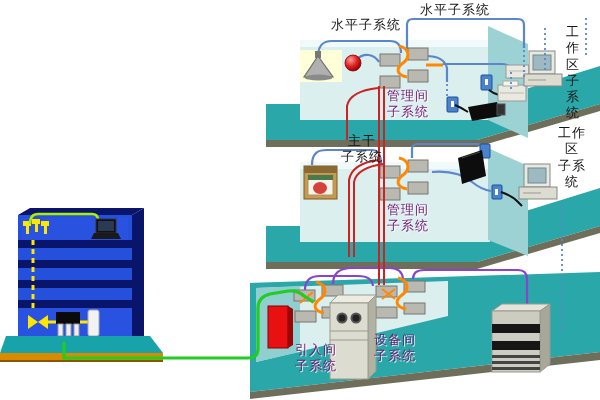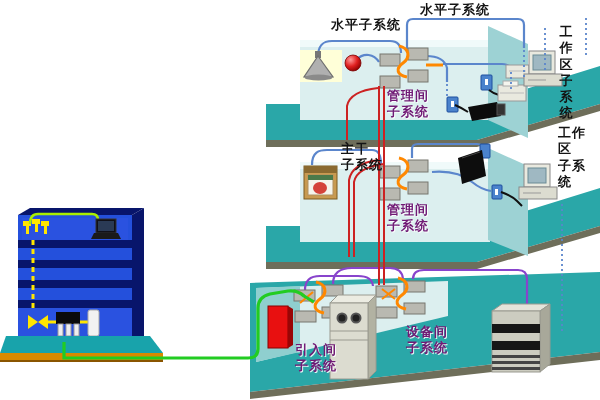--- a/index.html
+++ b/index.html
@@ -1,20 +1,20 @@
 <!DOCTYPE html>
 <html><head>
 <meta charset="utf-8">
 <style>
   html,body{margin:0;padding:0;background:#fff;}
   .stage{position:relative;width:600px;height:400px;background:#fff;overflow:hidden;
          font-family:"DejaVu Sans",sans-serif;}
   .stage svg{position:absolute;left:0;top:0;}
-  .lbl{position:absolute;font-weight:bold;font-size:13px;line-height:1.25;
-       white-space:pre-line;text-align:left;transform:translateX(-50%);
+  .lbl{position:absolute;font-weight:normal;font-size:13px;line-height:1.25;
+       white-space:pre-line;text-align:center;transform:translateX(-50%);
        letter-spacing:1px;font-family:"DejaVu Sans",sans-serif;}
   .lbl.dark{color:#141414;}
   .lbl.navy{color:#701a75;text-shadow:1px 1px 0 rgba(255,255,255,.85);}
 </style>
 </head>
 <body>
 
 <div class="stage">
 <svg width="600" height="400" viewBox="0 0 600 400">
   <defs>
@@ -271,21 +271,21 @@
 </svg>
 
 <div class="lbl dark" style="left:366px;top:17px;">水平子系统</div>
 <div class="lbl dark" style="left:455px;top:2px;">水平子系统</div>
 <div class="lbl dark" style="left:573px;top:24px;">工作区
 子系统</div>
 <div class="lbl navy" style="left:408px;top:88px;">管理间
 子系统</div>
 <div class="lbl dark" style="left:572px;top:125px;">工作区
 子系统</div>
-<div class="lbl dark" style="left:362px;top:141px;">主干
+<div class="lbl dark" style="left:362px;top:133px;">主干
 子系统</div>
 <div class="lbl navy" style="left:408px;top:202px;">管理间
 子系统</div>
 <div class="lbl navy" style="left:308px;top:342px;margin-left:8px;">引入间
 子系统</div>
-<div class="lbl navy" style="left:395px;top:324px;margin-left:32px;">设备间
+<div class="lbl navy" style="left:395px;top:332px;">设备间
 子系统</div>
 </div>
 
 </body></html>

